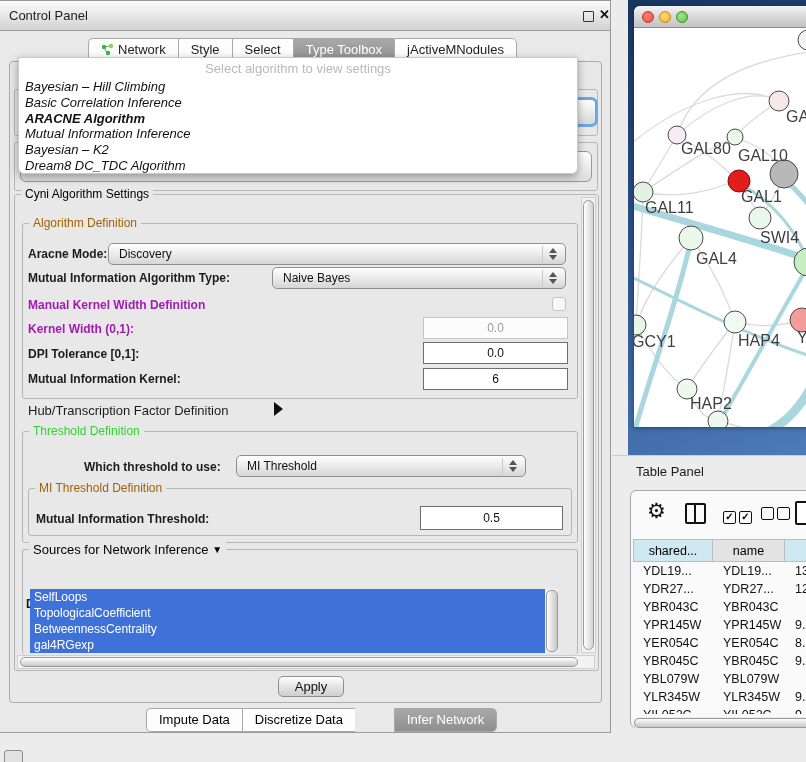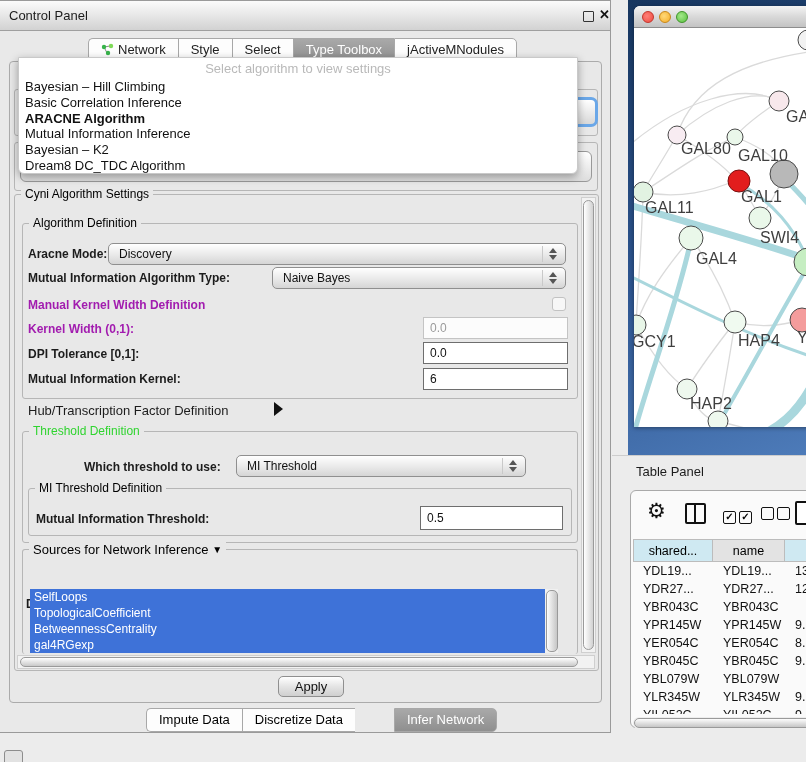--- a/index.html
+++ b/index.html
@@ -19,50 +19,50 @@
   .tab{background:#fdfdfd;border:1px solid #a8a8a8;border-right:none;padding:3px 12px 4px 12px;white-space:nowrap;display:flex;align-items:center;gap:4px;}
   .tab:first-child{border-radius:5px 0 0 0;}
   .tab:last-child{border-right:1px solid #a8a8a8;border-radius:0 5px 0 0;}
   .tab.sel{background:linear-gradient(180deg,#a9a9a9,#8f8f8f);color:#fff;}
 
   .tabcontent{position:absolute;left:9px;top:60px;width:593px;height:642px;background:#e8e8e8;border:1px solid #ababab;border-radius:4px;box-sizing:border-box;}
 
   
   .grp{position:absolute;border:1px solid #b6b6b6;border-radius:3px;box-sizing:border-box;}
   .grp-label{position:absolute;top:-8px;left:6px;background:#e8e8e8;padding:0 4px;font-size:12px;white-space:nowrap;}
-  .blue{color:#000000;} .green{color:#2fd42f;}
+  .blue{color:#a16207;} .green{color:#2fd42f;}
 
   .lbl{position:absolute;font-size:12px;font-weight:700;color:#1c1c1c;white-space:nowrap;}
   .lbl.dis{color:#a21caf;}
   .plain{font-weight:400;}
 
   
   .combo{position:absolute;height:22px;background:linear-gradient(180deg,#ffffff,#e9e9e9 55%,#d5d5d5);border:1px solid #8f8f8f;border-radius:5px;box-sizing:border-box;font-size:12px;display:flex;align-items:center;}
   .combo-text{padding-left:10px;color:#111;}
   .combo-arrows{position:absolute;right:8px;top:3px;width:9px;height:14px;}
   .combo-arrows:before{content:"";position:absolute;left:1px;top:1px;border-left:4px solid transparent;border-right:4px solid transparent;border-bottom:5px solid #555;}
   .combo-arrows:after{content:"";position:absolute;left:1px;bottom:1px;border-left:4px solid transparent;border-right:4px solid transparent;border-top:5px solid #555;}
   .combo-div{position:absolute;right:22px;top:2px;bottom:2px;width:1px;background:#c9c9c9;}
 
   
-  .tf{position:absolute;height:22px;background:#fff;border:1px solid #6e6e6e;box-sizing:border-box;font-size:12px;text-align:left;padding:0 6px;font-family:"Liberation Sans",sans-serif;color:#111;}
+  .tf{position:absolute;height:22px;background:#fff;border:1px solid #6e6e6e;box-sizing:border-box;font-size:12px;text-align:center;padding:0 6px;font-family:"Liberation Sans",sans-serif;color:#111;}
   .tf.dis{border:1px solid #c4c4c4;background:#fcfcfc;color:#9b9b9b;}
 
   .checkbox{position:absolute;width:14px;height:14px;border:1px solid #c2c2c2;border-radius:3px;background:#f7f7f7;box-sizing:border-box;}
 
   
   .sb-v{position:absolute;width:15px;background:#f2f2f2;border:1px solid #cfcfcf;box-sizing:border-box;}
   .sb-v .thumb{position:absolute;left:1px;right:1px;border-radius:6px;background:linear-gradient(90deg,#ffffff,#d2d2d2);border:1px solid #9a9a9a;}
   .sb-h{position:absolute;height:14px;background:#f2f2f2;border:1px solid #cfcfcf;box-sizing:border-box;}
   .sb-h .thumb{position:absolute;top:1px;bottom:1px;border-radius:6px;background:linear-gradient(180deg,#ffffff,#c9c9c9);border:1px solid #9a9a9a;}
 
   
   .popup{position:absolute;left:18px;top:56px;width:560px;height:117px;background:#fff;border:1px solid #c9c9c9;border-radius:0 0 6px 6px;box-shadow:0 3px 8px rgba(0,0,0,.35);z-index:20;box-sizing:border-box;}
   .popup-header{text-align:center;color:#b9b9b9;font-size:13px;padding-top:3px;height:18px;}
-  .alg-item{font-size:13px;color:#111;padding:0 6px;height:15.8px;line-height:15.8px;white-space:nowrap;}
+  .alg-item{font-size:13px;color:#111;padding:0 6px;height:15.8px;line-height:15.8px;white-space:nowrap;font-style:italic;}
   .alg-item.bold{font-weight:700;}
 
   
   .attr-list{position:absolute;left:30px;top:588px;width:528px;height:64px;background:#0f766e;overflow:hidden;}
   .attr-item{height:16px;line-height:16px;background:#3e72d8;color:#fff;font-size:12px;padding-left:4px;width:511px;}
   .attr-sb{position:absolute;left:545px;top:588px;width:13px;height:64px;background:#f0f0f0;}
   .attr-sb .thumb{position:absolute;left:1px;top:1px;width:10px;height:60px;border-radius:5px;background:linear-gradient(90deg,#fdfdfd,#c6c6c6);border:1px solid #9a9a9a;}
 
   .btn{position:absolute;background:linear-gradient(180deg,#ffffff,#e4e4e4 50%,#cfcfcf);border:1px solid #8f8f8f;border-radius:5px;font-size:13px;color:#111;text-align:center;box-sizing:border-box;}
 

